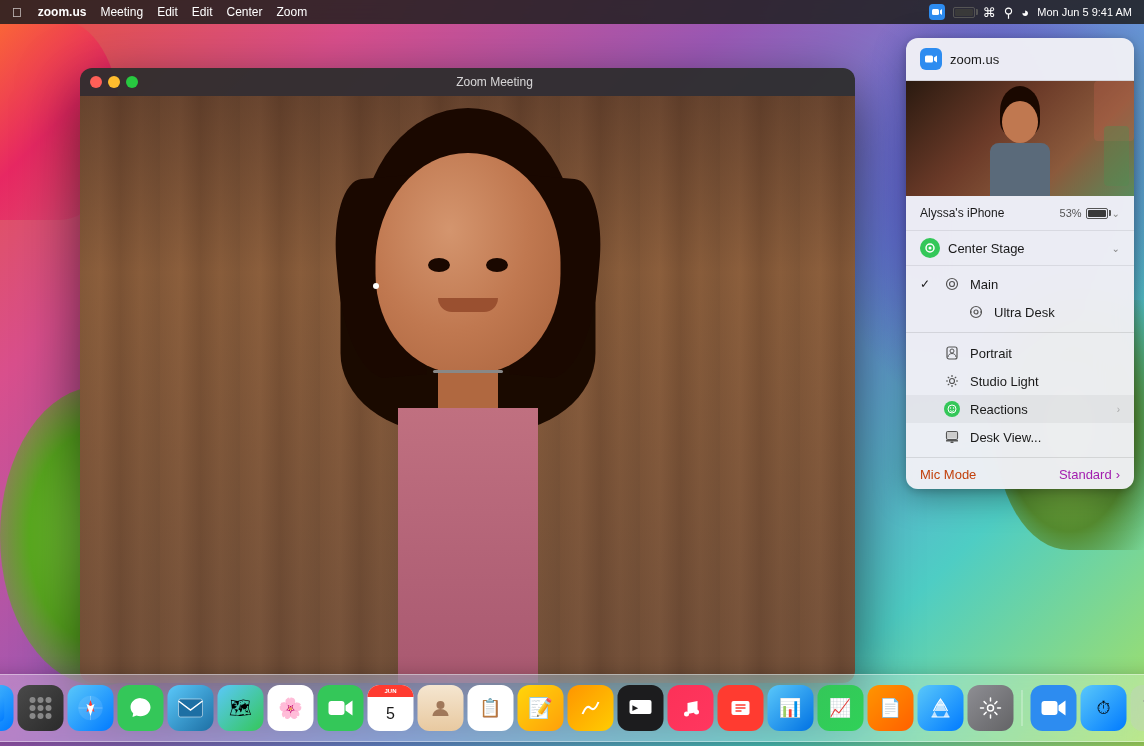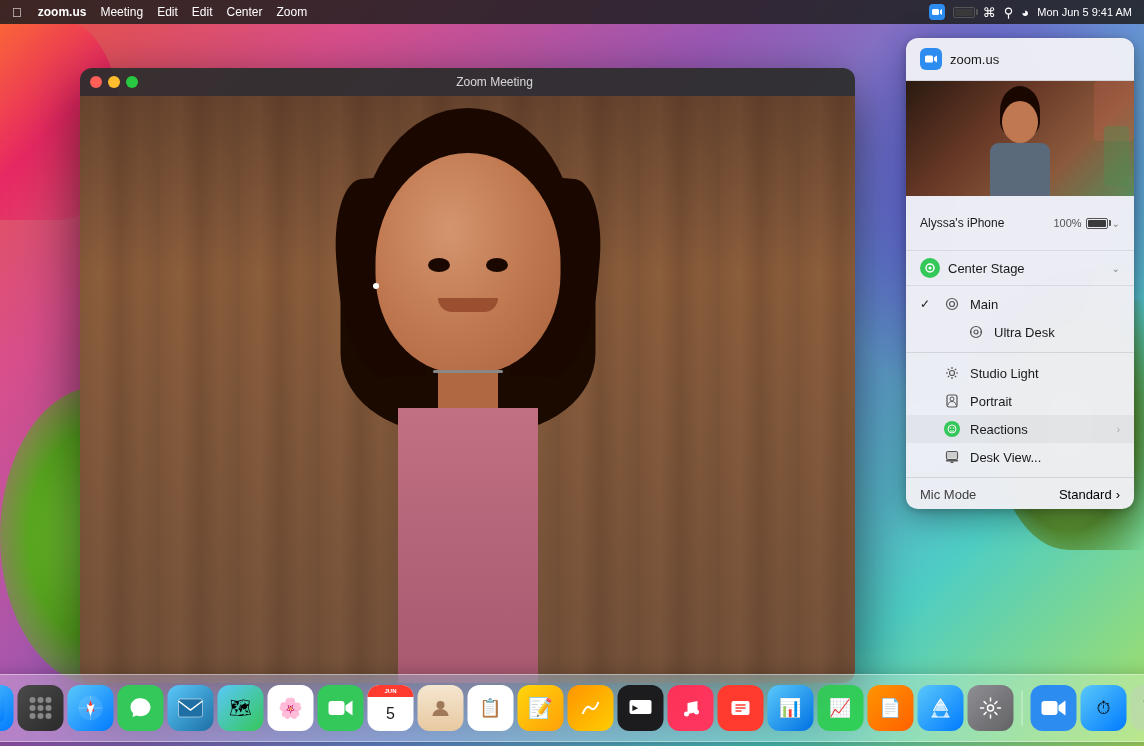--- a/index.html
+++ b/index.html
@@ -257,21 +257,21 @@
       background: linear-gradient(135deg, #2a1a10 0%, #6b3a28 40%, #8b5a3c 70%, #5a8a5a 100%);
       position: relative;
       overflow: hidden;
     }
 
     
     .device-row {
       display: flex;
       align-items: center;
       justify-content: space-between;
-      padding: 20px 14px;
+      padding: 10px 14px;
       border-bottom: 1px solid rgba(0,0,0,0.08);
       text-align: right;
     }
 
     .device-name {
       font-size: 12px;
       font-weight: 500;
       color: #1a1a1a;
     }
 
@@ -396,27 +396,27 @@
     
     .mic-mode-row {
       display: flex;
       align-items: center;
       padding: 7px 14px;
       gap: 8px;
     }
 
     .mic-mode-label {
       font-size: 13px;
-      color: #404040;
+      color: #c2410c;
       flex: 1;
     }
 
     .mic-mode-value {
       font-size: 13px;
-      color: #000000;
+      color: #a21caf;
       display: flex;
       align-items: center;
       gap: 4px;
     }
 
     
     .dock {
       position: absolute;
       bottom: 4px;
       left: 50%;
@@ -616,21 +616,21 @@
         <div style="position:absolute;top:62px;left:50%;transform:translateX(-50%);width:60px;height:55px;background:#5a6a7a;border-radius:15% 15% 0 0;"></div>
       </div>
 
       <div style="position:absolute;top:0;right:0;width:40px;height:60px;background:rgba(200,100,80,0.3);border-radius:4px;"></div>
       <div style="position:absolute;bottom:10px;right:5px;width:25px;height:60px;background:rgba(80,140,80,0.4);border-radius:4px;"></div>
     </div>
 
     <div class="device-row">
       <span class="device-name">Alyssa's iPhone</span>
       <div class="device-battery">
-        <span>100%</span>
+        <span>53%</span>
         <div class="battery-icon">
           <div class="battery-fill"></div>
           <div class="battery-tip"></div>
         </div>
         <span class="chevron-down">⌄</span>
       </div>
     </div>
 
     <div class="center-stage-row">
       <div class="center-stage-icon">
@@ -666,51 +666,51 @@
             <line x1="11" y1="7" x2="12.5" y2="7" stroke="#555" stroke-width="1.2"></line>
           </svg>
         </div>
         <span class="menu-item-text">Ultra Desk</span>
       </div>
     </div>
 
     <div class="menu-divider"></div>
 
     <div class="menu-section">
+
+      <div class="popup-menu-item">
+        <span class="menu-checkmark"> </span>
+        <div class="menu-item-icon">
+          <svg width="14" height="14" viewBox="0 0 14 14" fill="none">
+            <rect x="2" y="1" width="10" height="12" rx="2" stroke="#555" stroke-width="1.2"></rect>
+            <circle cx="7" cy="5" r="2" stroke="#555" stroke-width="1"></circle>
+            <path d="M3 11c0-2 1.8-3.5 4-3.5s4 1.5 4 3.5" stroke="#555" stroke-width="1"></path>
+          </svg>
+        </div>
+        <span class="menu-item-text">Portrait</span>
+      </div>
 
       <div class="popup-menu-item">
         <span class="menu-checkmark"> </span>
         <div class="menu-item-icon">
           <svg width="14" height="14" viewBox="0 0 14 14" fill="none">
             <circle cx="7" cy="7" r="2.5" stroke="#555" stroke-width="1.2"></circle>
             <line x1="7" y1="1" x2="7" y2="3" stroke="#555" stroke-width="1.2"></line>
             <line x1="7" y1="11" x2="7" y2="13" stroke="#555" stroke-width="1.2"></line>
             <line x1="1" y1="7" x2="3" y2="7" stroke="#555" stroke-width="1.2"></line>
             <line x1="11" y1="7" x2="13" y2="7" stroke="#555" stroke-width="1.2"></line>
             <line x1="2.8" y1="2.8" x2="4.2" y2="4.2" stroke="#555" stroke-width="1.2"></line>
             <line x1="9.8" y1="9.8" x2="11.2" y2="11.2" stroke="#555" stroke-width="1.2"></line>
             <line x1="11.2" y1="2.8" x2="9.8" y2="4.2" stroke="#555" stroke-width="1.2"></line>
             <line x1="4.2" y1="9.8" x2="2.8" y2="11.2" stroke="#555" stroke-width="1.2"></line>
           </svg>
         </div>
         <span class="menu-item-text">Studio Light</span>
       </div>
 
-      <div class="popup-menu-item">
-        <span class="menu-checkmark"> </span>
-        <div class="menu-item-icon">
-          <svg width="14" height="14" viewBox="0 0 14 14" fill="none">
-            <rect x="2" y="1" width="10" height="12" rx="2" stroke="#555" stroke-width="1.2"></rect>
-            <circle cx="7" cy="5" r="2" stroke="#555" stroke-width="1"></circle>
-            <path d="M3 11c0-2 1.8-3.5 4-3.5s4 1.5 4 3.5" stroke="#555" stroke-width="1"></path>
-          </svg>
-        </div>
-        <span class="menu-item-text">Portrait</span>
-      </div>
-
       <div class="popup-menu-item" style="background:rgba(0,0,0,0.04);">
         <span class="menu-checkmark"> </span>
         <div class="reactions-icon">
           <svg width="10" height="10" viewBox="0 0 10 10" fill="white">
             <circle cx="5" cy="5" r="4" fill="none" stroke="white" stroke-width="1"></circle>
             <circle cx="3.5" cy="4" r="0.7" fill="white"></circle>
             <circle cx="6.5" cy="4" r="0.7" fill="white"></circle>
             <path d="M3 6.5 Q5 8.5 7 6.5" stroke="white" stroke-width="0.8" fill="none"></path>
           </svg>
         </div>

